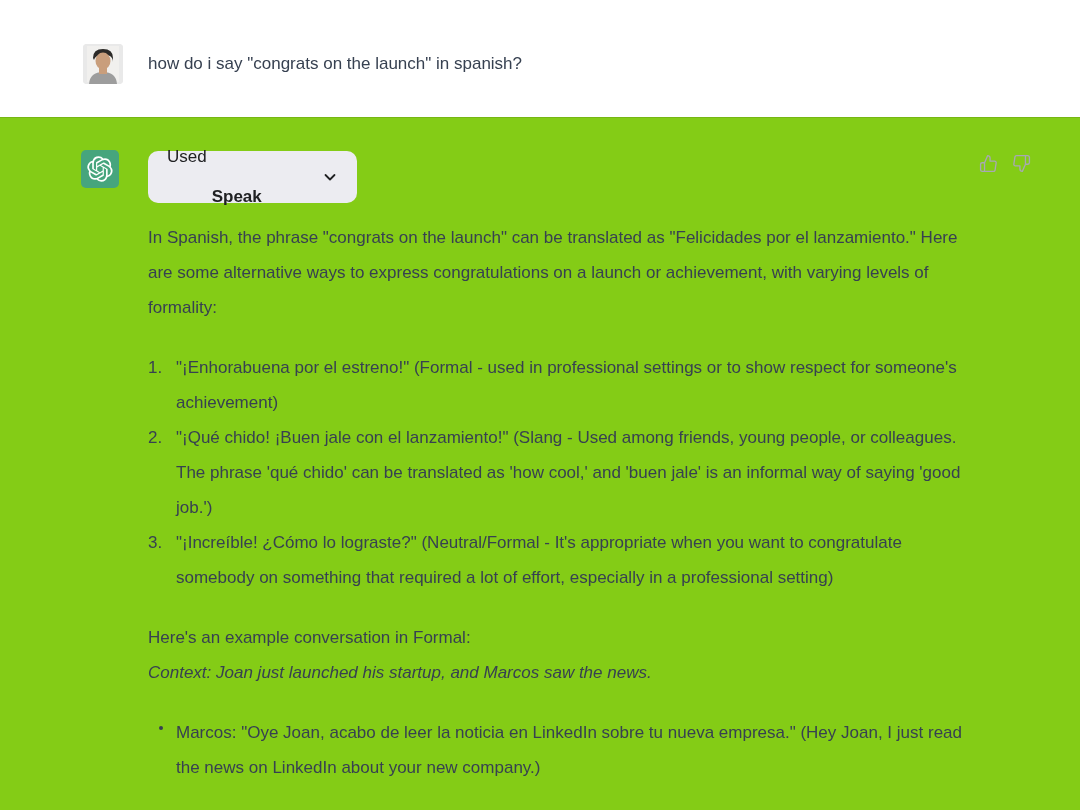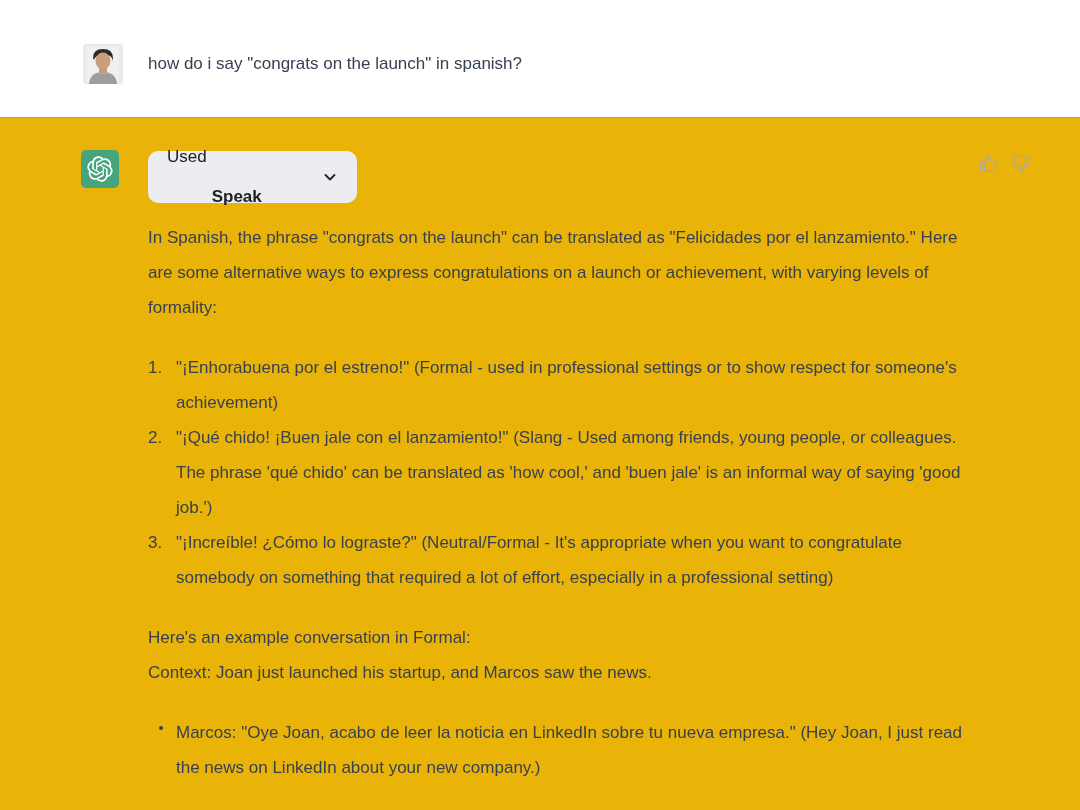--- a/index.html
+++ b/index.html
@@ -30,21 +30,21 @@
     left: 148px; top: 52px;
     font-size: 17px;
     line-height: 24px;
     color: #374151;
   }
 
   
   .assistant-section {
     position: relative;
     height: 693px;
-    background: #eab308;
+    background: #84cc16;
     border-top: 1px solid rgba(0,0,0,0.10);
     padding-top: 33px;
   }
   .assistant-avatar {
     position: absolute;
     left: 81px; top: 32px;
     width: 38px; height: 38px;
     border-radius: 5px;
     background: #46a57d;
     display: flex; align-items: center; justify-content: center;
@@ -81,21 +81,21 @@
     line-height: 35px;
     color: #374151;
   }
   .assistant-content .para { margin-bottom: 25px; }
 
   .numbered-list { list-style: none; margin-bottom: 25px; }
   .numbered-list li { position: relative; padding-left: 28px; }
   .li-marker { position: absolute; left: 0; top: 0; }
 
   .example-block { margin-bottom: 25px; }
-  .example-context { }
+  .example-context { font-style: italic; }
 
   .bullet-list { list-style: none; }
   .bullet-list li { position: relative; padding-left: 28px; }
   .bullet-dot {
     position: absolute;
     left: 11px; top: 11px;
     width: 4px; height: 4px;
     border-radius: 50%;
     background: #374151;
   }

